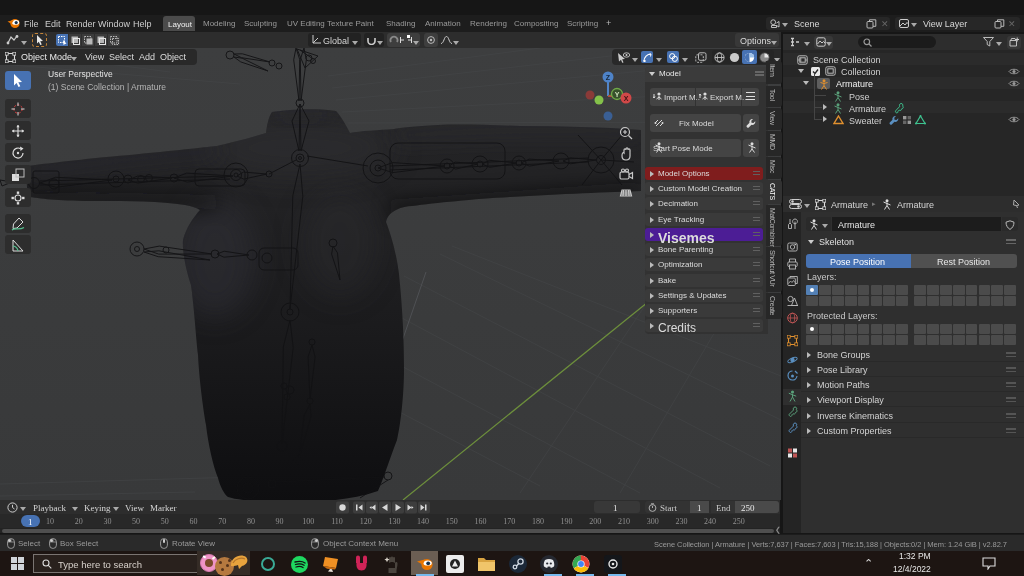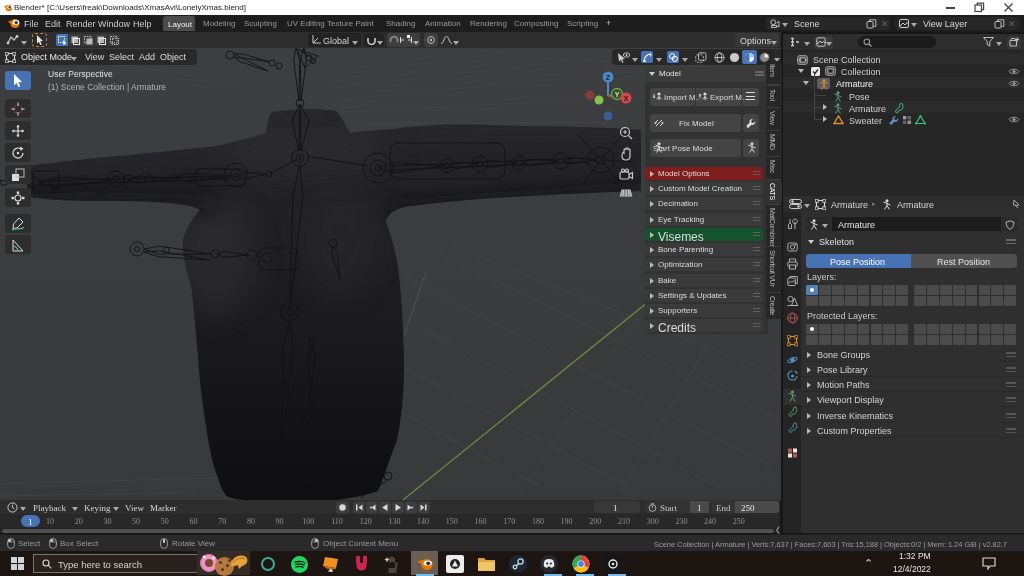--- a/index.html
+++ b/index.html
@@ -8,37 +8,20 @@
   .abs { position:absolute; }
   #stage { position:relative; width:1024px; height:576px; }
   .txt { white-space:nowrap; }
   .caret { display:inline-block; width:0; height:0; border-left:3px solid transparent;
     border-right:3px solid transparent; border-top:4px solid #aaa; vertical-align:middle; }
 </style>
 </head>
 <body>
 <div id="stage">
 
-  <div class="abs" style="left:0;top:0;width:1024px;height:15px;background:#ffffff;">
-    <svg class="abs" style="left:3px;top:2.5px" width="10" height="9" viewBox="0 0 12 11">
-      <circle cx="7" cy="6" r="4" fill="#ea7600"></circle>
-      <ellipse cx="7.5" cy="5" rx="3.2" ry="2" fill="#fff"></ellipse>
-      <circle cx="8" cy="5.2" r="1.4" fill="#1a3048"></circle>
-      <path d="M0.5 4 L6 3 L4 6 Z" fill="#ea7600"></path>
-    </svg>
-    <div class="abs txt" style="left:14px;top:2.5px;font-size:8px;color:#1b1b1b;">Blender* [C:\Users\freak\Downloads\XmasAvi\LonelyXmas.blend]</div>
-    <div class="abs" style="left:946px;top:7px;width:9px;height:1.5px;background:#444;"></div>
-    <svg class="abs" style="left:974px;top:2px" width="11" height="11" viewBox="0 0 11 11">
-      <rect x="1" y="3" width="6.5" height="6.5" fill="none" stroke="#444" stroke-width="1.2"></rect>
-      <path d="M3.2 3 V1.2 H9.6 V7.6 H7.6" fill="none" stroke="#444" stroke-width="1.2"></path>
-    </svg>
-    <svg class="abs" style="left:1003px;top:2px" width="11" height="11" viewBox="0 0 11 11">
-      <path d="M1.5 1.5 L9.5 9.5 M9.5 1.5 L1.5 9.5" stroke="#444" stroke-width="1.3"></path>
-    </svg>
-  </div>
 
   <div class="abs" style="left:0;top:15px;width:1024px;height:17px;background:#1d1d1d;font-size:9px;color:#cccccc;">
     <svg class="abs" style="left:7px;top:2px" width="14" height="13" viewBox="0 0 14 13">
       <circle cx="8" cy="6.5" r="4.6" fill="#ea7600"></circle>
       <ellipse cx="8.6" cy="5.4" rx="3.6" ry="2.3" fill="#fff"></ellipse>
       <circle cx="9.2" cy="5.6" r="1.6" fill="#17334e"></circle>
       <path d="M0.5 4.5 L7 3 L4.5 7 Z" fill="#ea7600"></path>
     </svg>
     <div class="abs txt" style="left:24px;top:4px;">File</div>
     <div class="abs txt" style="left:45px;top:4px;">Edit</div>
@@ -510,21 +493,21 @@
 <div class="abs txt" style="left:13px;top:1.5px;color:#dcdcdc;">Decimation</div>
 <div class="abs" style="left:108px;top:4px;width:7px;height:1.2px;background:#606060;"></div>
 <div class="abs" style="left:108px;top:7px;width:7px;height:1.2px;background:#606060;"></div>
 </div>
 <div class="abs" style="left:645px;top:213px;width:118px;height:13px;background:#3a3a3a;border-radius:3px;font-size:8px;">
 <div class="abs" style="left:5px;top:3.5px;width:0;height:0;border-left:4px solid #bbb;border-top:3px solid transparent;border-bottom:3px solid transparent;"></div>
 <div class="abs txt" style="left:13px;top:1.5px;color:#dcdcdc;">Eye Tracking</div>
 <div class="abs" style="left:108px;top:4px;width:7px;height:1.2px;background:#606060;"></div>
 <div class="abs" style="left:108px;top:7px;width:7px;height:1.2px;background:#606060;"></div>
 </div>
-<div class="abs" style="left:645px;top:228px;width:118px;height:13px;background:#14532d;border-radius:3px;font-size:12px;">
+<div class="abs" style="left:645px;top:228px;width:118px;height:13px;background:#4c1d95;border-radius:3px;font-size:14px;font-weight:bold;">
 <div class="abs" style="left:5px;top:3.5px;width:0;height:0;border-left:4px solid #bbb;border-top:3px solid transparent;border-bottom:3px solid transparent;"></div>
 <div class="abs txt" style="left:13px;top:1.5px;color:#dcdcdc;">Visemes</div>
 <div class="abs" style="left:108px;top:4px;width:7px;height:1.2px;background:#606060;"></div>
 <div class="abs" style="left:108px;top:7px;width:7px;height:1.2px;background:#606060;"></div>
 </div>
 <div class="abs" style="left:645px;top:243px;width:118px;height:13px;background:#3a3a3a;border-radius:3px;font-size:8px;">
 <div class="abs" style="left:5px;top:3.5px;width:0;height:0;border-left:4px solid #bbb;border-top:3px solid transparent;border-bottom:3px solid transparent;"></div>
 <div class="abs txt" style="left:13px;top:1.5px;color:#dcdcdc;">Bone Parenting</div>
 <div class="abs" style="left:108px;top:4px;width:7px;height:1.2px;background:#606060;"></div>
 <div class="abs" style="left:108px;top:7px;width:7px;height:1.2px;background:#606060;"></div>

